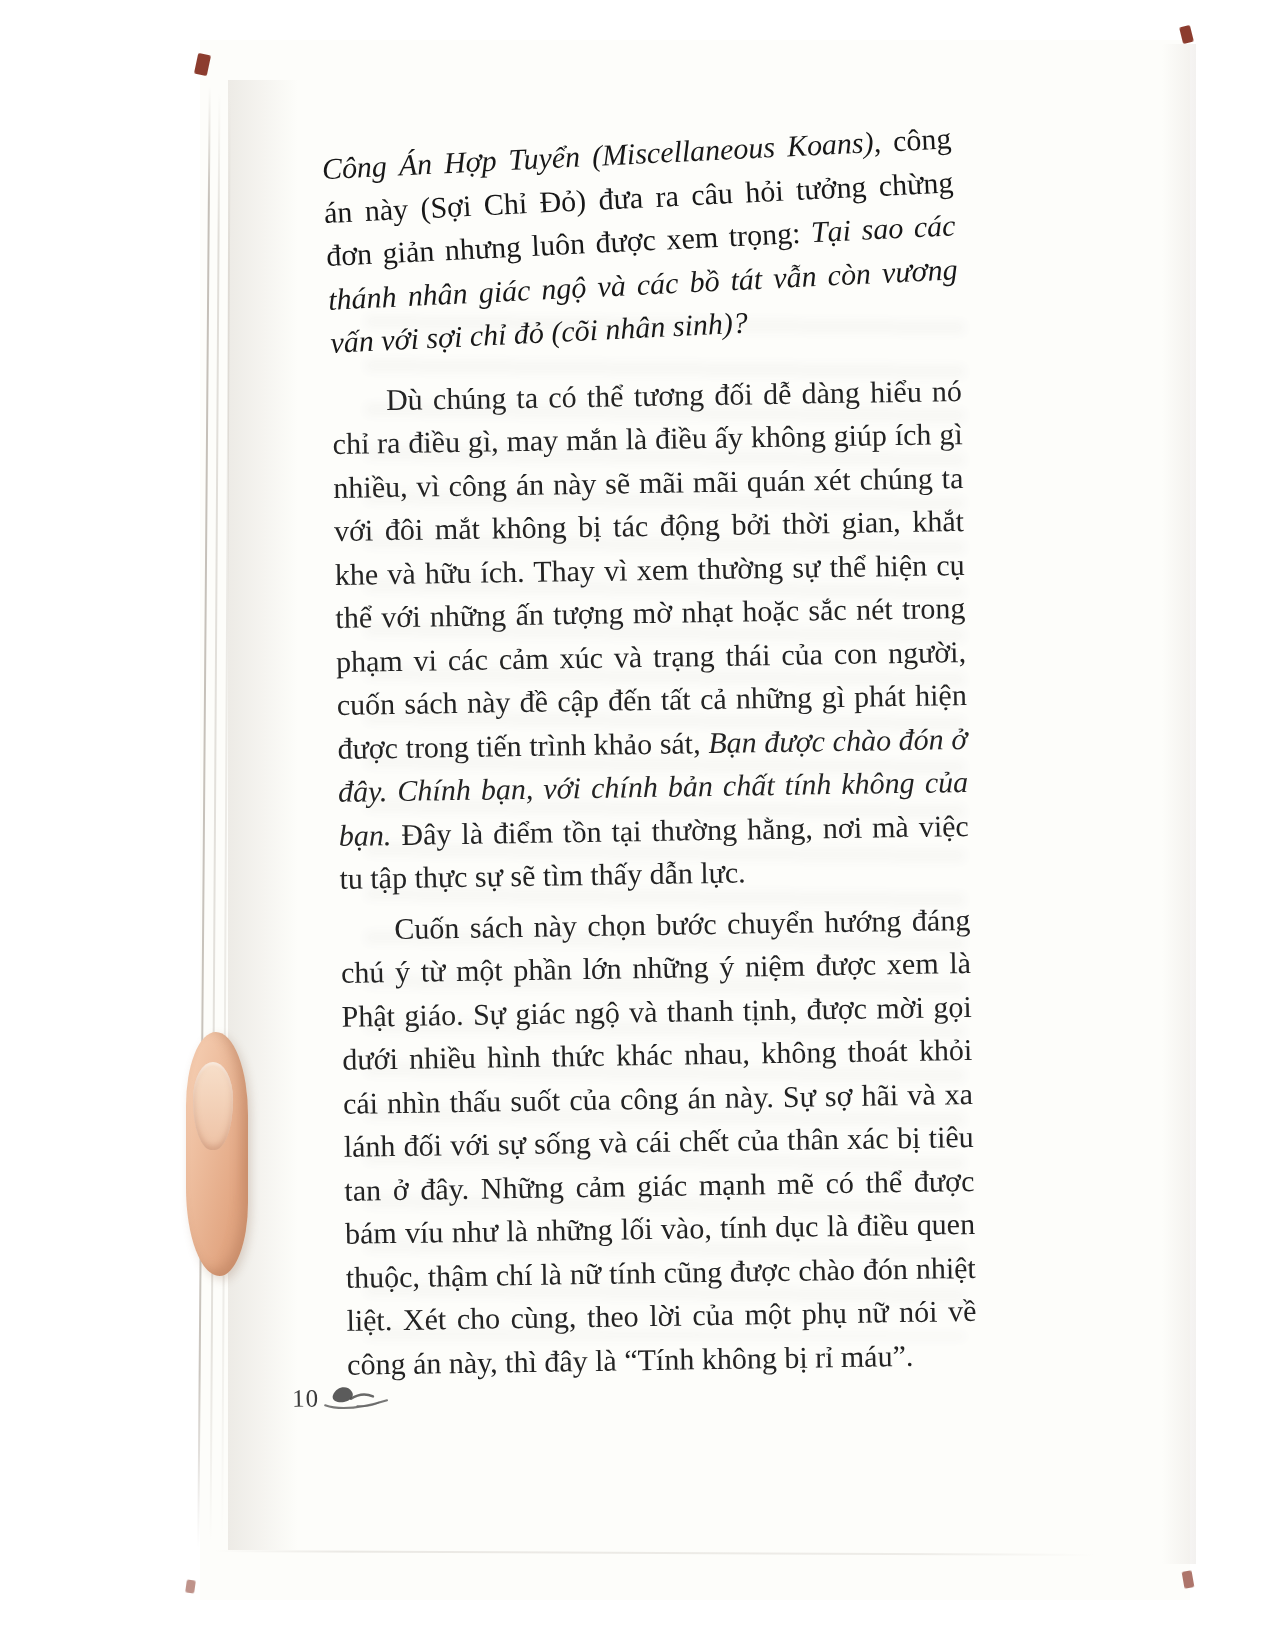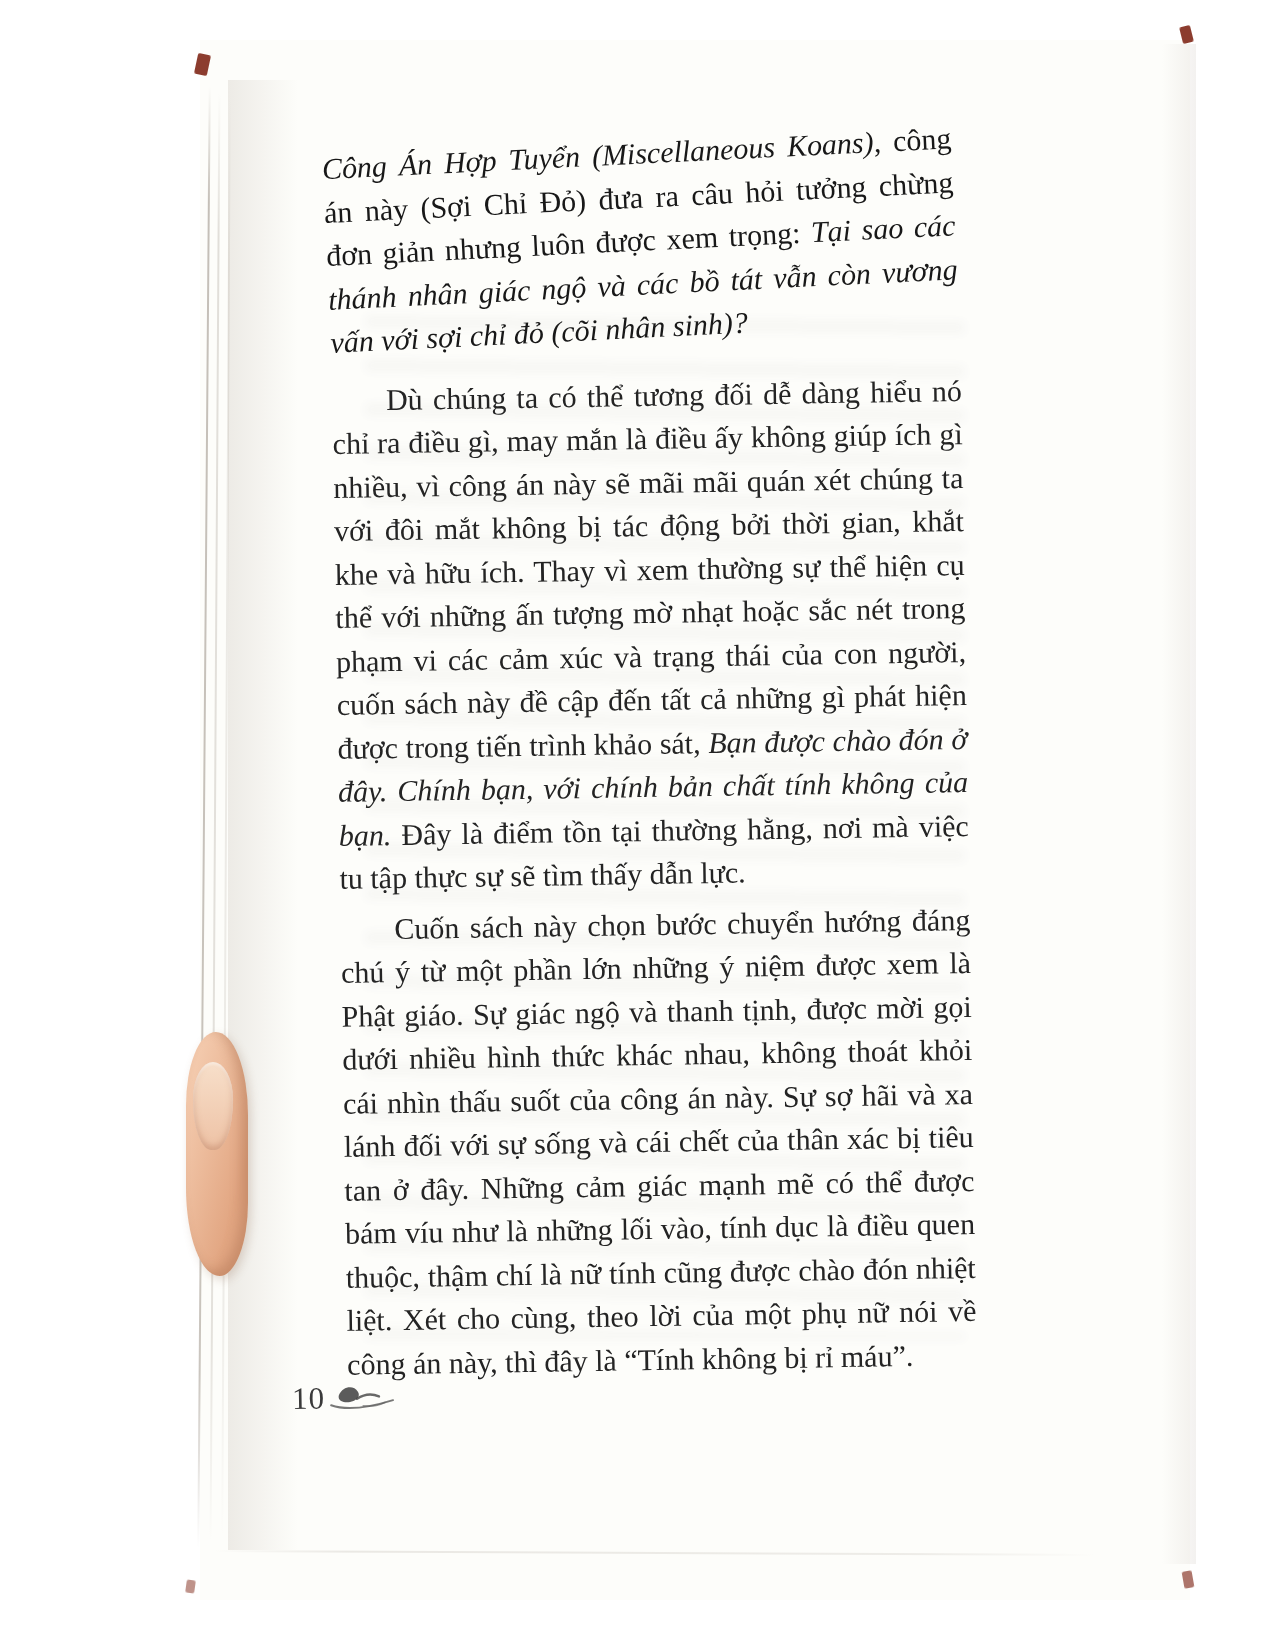--- a/index.html
+++ b/index.html
@@ -60,21 +60,21 @@
       color:var(--ink,#232323);font-size:30px;line-height:43.5px;
       text-align:justify;}
   .para{margin:0 0 7px 0;}
   .p1{transform:rotate(-1.9deg);transform-origin:0 100%;margin-bottom:14px;color:#181818;}
   .indent{text-indent:54px;}
   .it{font-style:italic;}
 
   
   .footer{position:absolute;left:292px;top:1380px;display:flex;align-items:center;gap:2px;
       transform:rotate(-1deg);}
-  .pnum{font-size:31px;color:#3a3a3a;letter-spacing:1px;}
+  .pnum{font-size:25px;color:#3a3a3a;letter-spacing:1px;}
   .orn{width:68px;height:36px;margin-left:2px;opacity:.9;}
 </style>
 </head>
 <body>
 
 <div class="photo">
 
   <div class="sheet"></div>
 
   <div class="page-edges">

